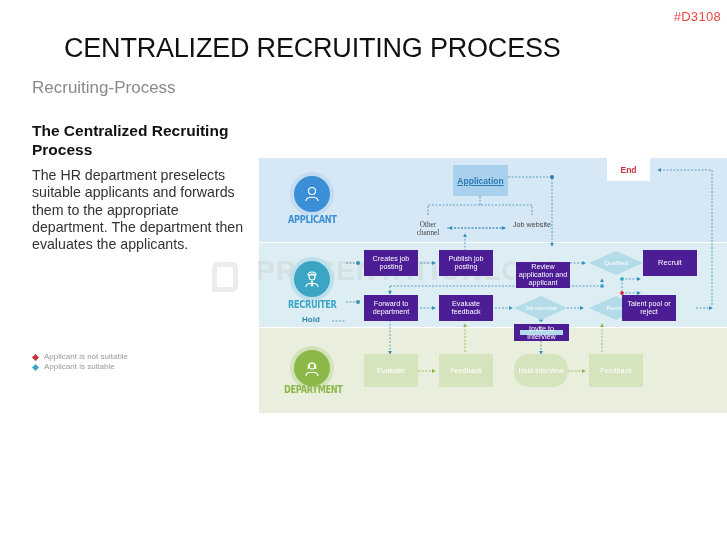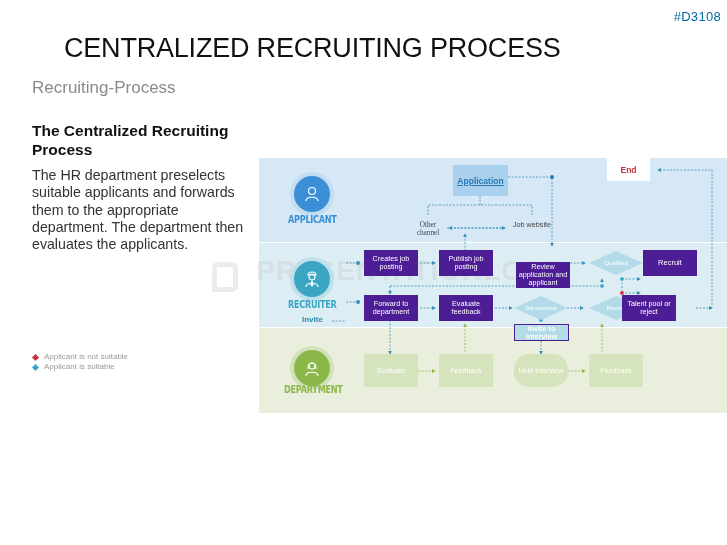--- a/index.html
+++ b/index.html
@@ -2,21 +2,21 @@
 <html><head>
 <meta charset="utf-8">
 <style>
   html, body { margin: 0; padding: 0; }
   body {
     width: 727px; height: 545px; position: relative; overflow: hidden;
     background: #ffffff;
     font-family: "Liberation Sans", "DejaVu Sans", sans-serif;
   }
   .abs { position: absolute; }
-  .code { right: 6px; top: 9px; font-size: 13px; color: #0369a1; letter-spacing: 0.3px; }
+  .code { right: 6px; top: 9px; font-size: 13px; color: #ef4444; letter-spacing: 0.3px; }
   .title { left: 32px; top: 33px; font-size: 27px; color: #111; letter-spacing: -0.2px; white-space: nowrap; margin-left: 32px; }
   .subtitle { left: 32px; top: 78px; font-size: 17px; color: #8a8a8a; }
   .lefthead { left: 32px; top: 121px; width: 215px; font-size: 15.5px; font-weight: bold; color: #111; line-height: 19px; }
   .leftbody { left: 32px; top: 167px; width: 222px; font-size: 14.2px; color: #333; line-height: 17.3px; }
   .legend { left: 33px; top: 352px; font-size: 8px; color: #999; line-height: 10px; }
   .legend .row { display: flex; align-items: center; gap: 6px; }
   .legend .dot { width: 5px; height: 5px; transform: rotate(45deg); display: inline-block; }
 
   .lane { left: 259px; width: 468px; }
   .lane-applicant { top: 158px; height: 84px; background: #d6e8f5; }
@@ -27,21 +27,21 @@
   .wm-logo { left: 212px; top: 262px; width: 26px; height: 30px; border: 5px solid rgba(200,200,200,0.35); border-radius: 6px 6px 6px 0; box-sizing: border-box; }
 
   .role-circle { width: 36px; height: 36px; border-radius: 50%; display: flex; align-items: center; justify-content: center; }
   .role-ring { width: 44px; height: 44px; border-radius: 50%; display: flex; align-items: center; justify-content: center; }
   .role-label { font-family: "DejaVu Sans", sans-serif; font-weight: bold; font-size: 10.5px; letter-spacing: -0.4px; transform: scaleX(0.78); transform-origin: left center; white-space: nowrap; }
 
   .box { display: flex; align-items: center; justify-content: center; text-align: center; font-size: 7.2px; line-height: 8px; }
   .box-app { background: #a9d0ec; color: #2979b5; font-weight: bold; font-size: 8.5px; }
   .box-rec { background: #4c1d95; color: #ffffff; }
   .box-dep { background: #d6e4bd; color: #ffffff; }
-  .box-invite { background: #b3dce8; color: #ffffff; border: 1px solid #4c1d95; box-sizing: border-box; font-weight: bold; }
+  .box-invite { background: #b3dce8; color: #ffffff; border: 6px solid #4c1d95; box-sizing: border-box; }
   .end-box { background: #ffffff; color: #c8323c; font-weight: bold; font-size: 8.5px; }
   .plain { font-size: 7.2px; color: #444; text-align: center; line-height: 8px; }
   .start { font-size: 8px; color: #2b8bb0; font-weight: bold; }
 </style>
 </head>
 <body>
 
 <div class="abs code">#D3108</div>
 <div class="abs title">CENTRALIZED RECRUITING PROCESS</div>
 <div class="abs subtitle">Recruiting-Process</div>
@@ -140,21 +140,21 @@
   <div class="role-circle" style="background:#3aa6c4;">
     <svg width="18" height="18" viewBox="0 0 18 18" fill="none" stroke="#fff" stroke-width="1.2">
         <path d="M5,5 C5,1 13,1 13,5 Z"></path>
         <circle cx="9" cy="7" r="3"></circle>
         <path d="M3,17 C3,12 15,12 15,17"></path>
         <path d="M9,11 L8,15 L9,16 L10,15 Z"></path>
       </svg>
   </div>
 </div>
 <div class="abs role-label" style="left:288px;top:298px;color:#3aa6c4;">RECRUITER</div>
-<div class="abs start" style="left:302px;top:315px;">Invite</div>
+<div class="abs start" style="left:302px;top:315px;">Hold</div>
 
 <div class="abs box box-rec" style="left:364px;top:250px;width:54px;height:26px;">Creates job posting</div>
 <div class="abs box box-rec" style="left:439px;top:250px;width:54px;height:26px;">Publish job posting</div>
 <div class="abs box box-rec" style="left:516px;top:250px;width:54px;height:26px;margin-top:12px;">Review application and applicant</div>
 <div class="abs box" style="left:596px;top:258px;width:40px;height:10px;color:#fff;font-size:6px;">Qualified</div>
 <div class="abs box box-rec" style="left:643px;top:250px;width:54px;height:26px;font-size:7.5px;">Recruit</div>
 
 <div class="abs box box-rec" style="left:364px;top:295px;width:54px;height:26px;">Forward to department</div>
 <div class="abs box box-rec" style="left:439px;top:295px;width:54px;height:26px;">Evaluate feedback</div>
 <div class="abs box" style="left:524px;top:301px;width:34px;height:14px;color:#fff;font-size:5.5px;line-height:6px;">Job interview</div>

